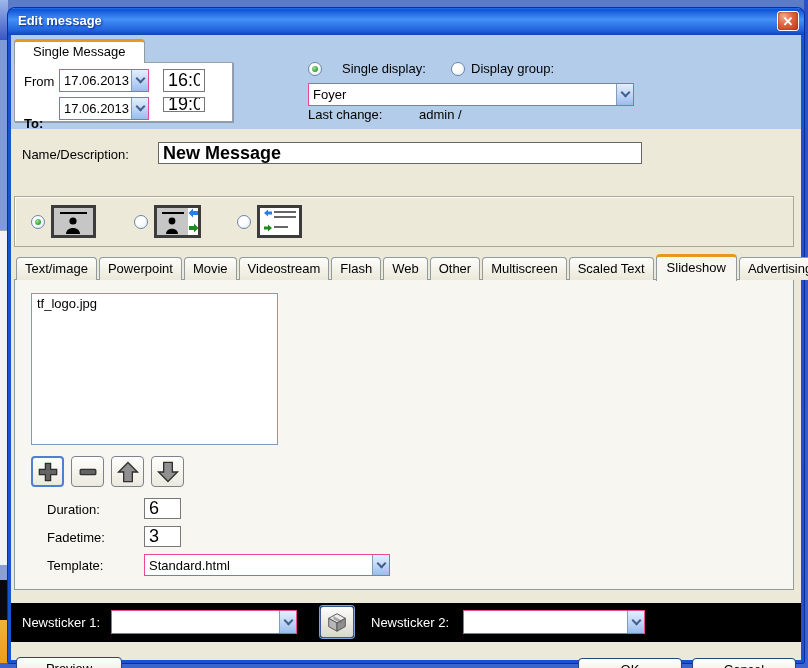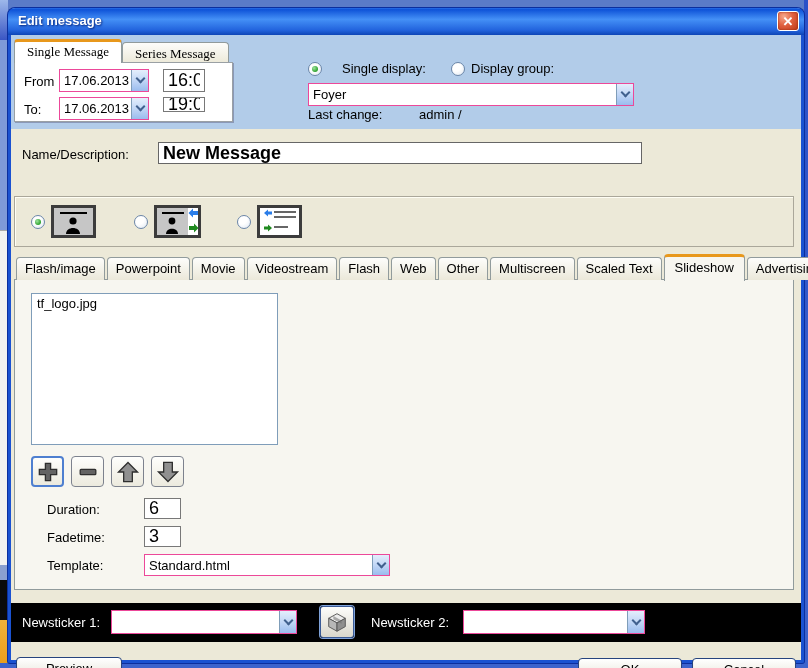--- a/index.html
+++ b/index.html
@@ -30,21 +30,21 @@
                background:radial-gradient(circle at 30% 25%, #f6a88c, #e06140 45%, #c23f1d 90%);
                display:flex; align-items:center; justify-content:center; cursor:pointer;
                color:#fff; font-weight:bold; font-size:13px; line-height:1; box-shadow:inset 0 0 2px #8c2408; }
 
   .inner { position:absolute; left:0; top:27px; width:790px; height:625px; }
 
   
   .top-section { position:absolute; left:0; top:0; width:790px; height:94px; background:#b2cce9; }
 
   .sched-tab { position:absolute; border:1px solid #919b9c; border-bottom:none; border-radius:4px 4px 0 0;
-               background:linear-gradient(#fdfdfb,#ece9d8); padding:3px 12px 0; height:21px; top:7px; cursor:pointer;font-family:Liberation Serif, serif; }
+               background:linear-gradient(#fdfdfb,#ece9d8); padding:3px 18px 0; height:21px; top:7px; cursor:pointer; }
   .sched-tab.active { background:#fff; border-top:3px solid #e8981c; height:24px; top:4px; z-index:3; padding-top:2px; }
   .sched-panel { position:absolute; left:3px; top:27px; width:219px; height:60px; background:#fff;
                  border:1px solid #9aa0a4; box-shadow:1px 1px 0 #8a98b8; z-index:2; }
   .sched-row { position:absolute; left:0; height:22px; display:flex; align-items:center; }
   .lbl { white-space:nowrap; }
 
   .combo { position:absolute; background:#fff; border:1px solid #ec4899; display:flex; align-items:stretch; }
   .combo .field { flex:1; padding:2px 4px; overflow:hidden; white-space:nowrap; display:flex; align-items:center; }
   .combo .drop { width:17px; border-left:1px solid #7f9db9; cursor:pointer;
                  background:linear-gradient(#e4eefc,#c2d7f6 50%,#9abcee); display:flex; align-items:center; justify-content:center; }
@@ -115,38 +115,35 @@
     <div class="close-btn">
       <span>✕</span>
     </div>
   </div>
 
   <div class="inner">
 
     <div class="top-section">
       <div class="sched-tab active" style="left:3px;">
         <span>Single Message</span>
-      </div>
-      <div class="sched-tab" style="left:111px;">
-        <span>Series Message</span>
       </div>
 
       <div class="sched-panel">
         <div class="sched-row" style="top:7px; left:9px;">
           <span class="lbl">From</span>
         </div>
         <div class="combo" style="left:44px; top:6px; width:90px; height:23px;">
           <span class="field">17.06.2013</span>
           <span class="drop">
               <span class="chev"></span>
             </span>
         </div>
         <input class="txt-input" style="left: 148px; top: 6px; width: 42px; height: 23px;" value="16:00">
 
-        <div class="sched-row" style="top:35px; left:9px;">
+        <div class="sched-row" style="top:49px; left:9px;font-weight:bold;">
           <span class="lbl">To:</span>
         </div>
         <div class="combo" style="left:44px; top:34px; width:90px; height:23px;">
           <span class="field">17.06.2013</span>
           <span class="drop">
               <span class="chev"></span>
             </span>
         </div>
         <input class="txt-input" style="left: 148px; top: 34px; width: 42px; height: 15px;" value="19:00">
       </div>
@@ -209,21 +206,21 @@
             <line x1="17" y1="7" x2="39" y2="7" stroke="#666" stroke-width="2"></line>
             <line x1="17" y1="12" x2="39" y2="12" stroke="#666" stroke-width="2"></line>
             <path d="M7 21.5 L11 21.5 L11 19.5 L15 23 L11 26.5 L11 24.5 L7 24.5 Z" fill="#1f8a1f"></path>
             <line x1="17" y1="22" x2="31" y2="22" stroke="#666" stroke-width="2"></line>
           </svg>
         </span>
       </div>
     </div>
 
     <div class="ctab-strip">
-      <div class="ctab"><span>Flash/image</span></div>
+      <div class="ctab"><span>Text/image</span></div>
       <div class="ctab"><span>Powerpoint</span></div>
       <div class="ctab"><span>Movie</span></div>
       <div class="ctab"><span>Videostream</span></div>
       <div class="ctab"><span>Flash</span></div>
       <div class="ctab"><span>Web</span></div>
       <div class="ctab"><span>Other</span></div>
       <div class="ctab"><span>Multiscreen</span></div>
       <div class="ctab"><span>Scaled Text</span></div>
       <div class="ctab active"><span>Slideshow</span></div>
       <div class="ctab"><span>Advertising Block</span></div>

